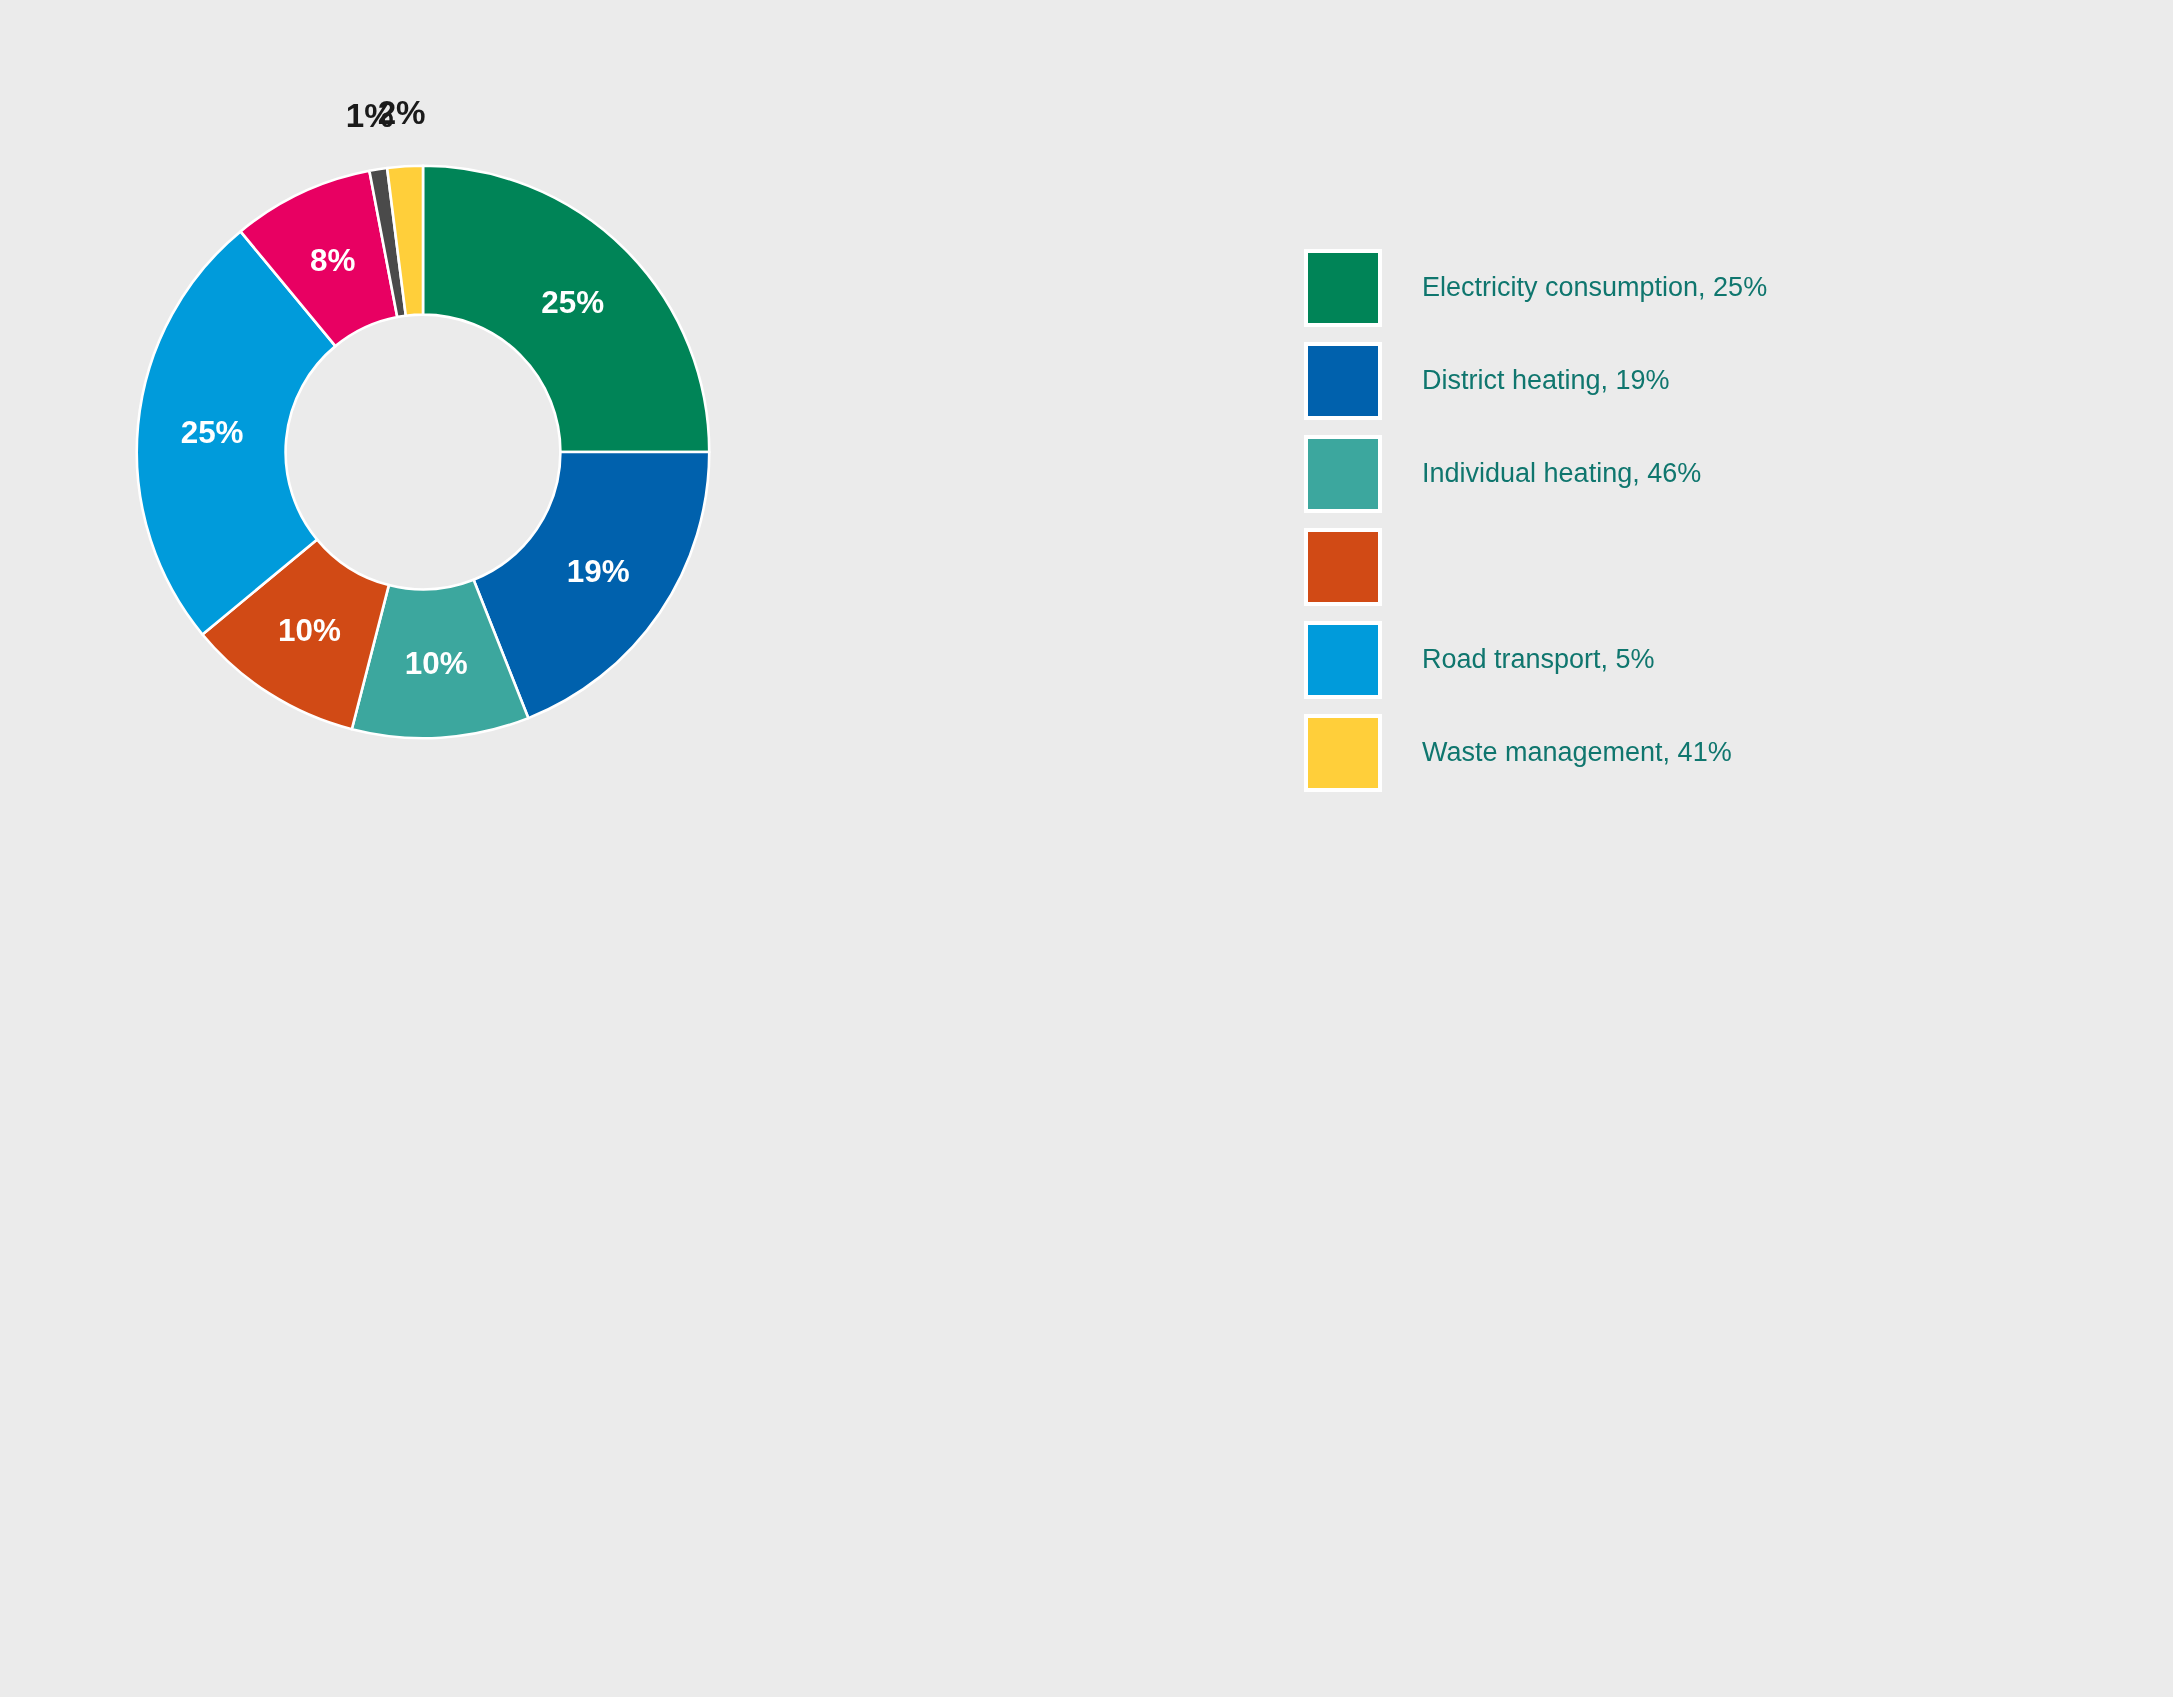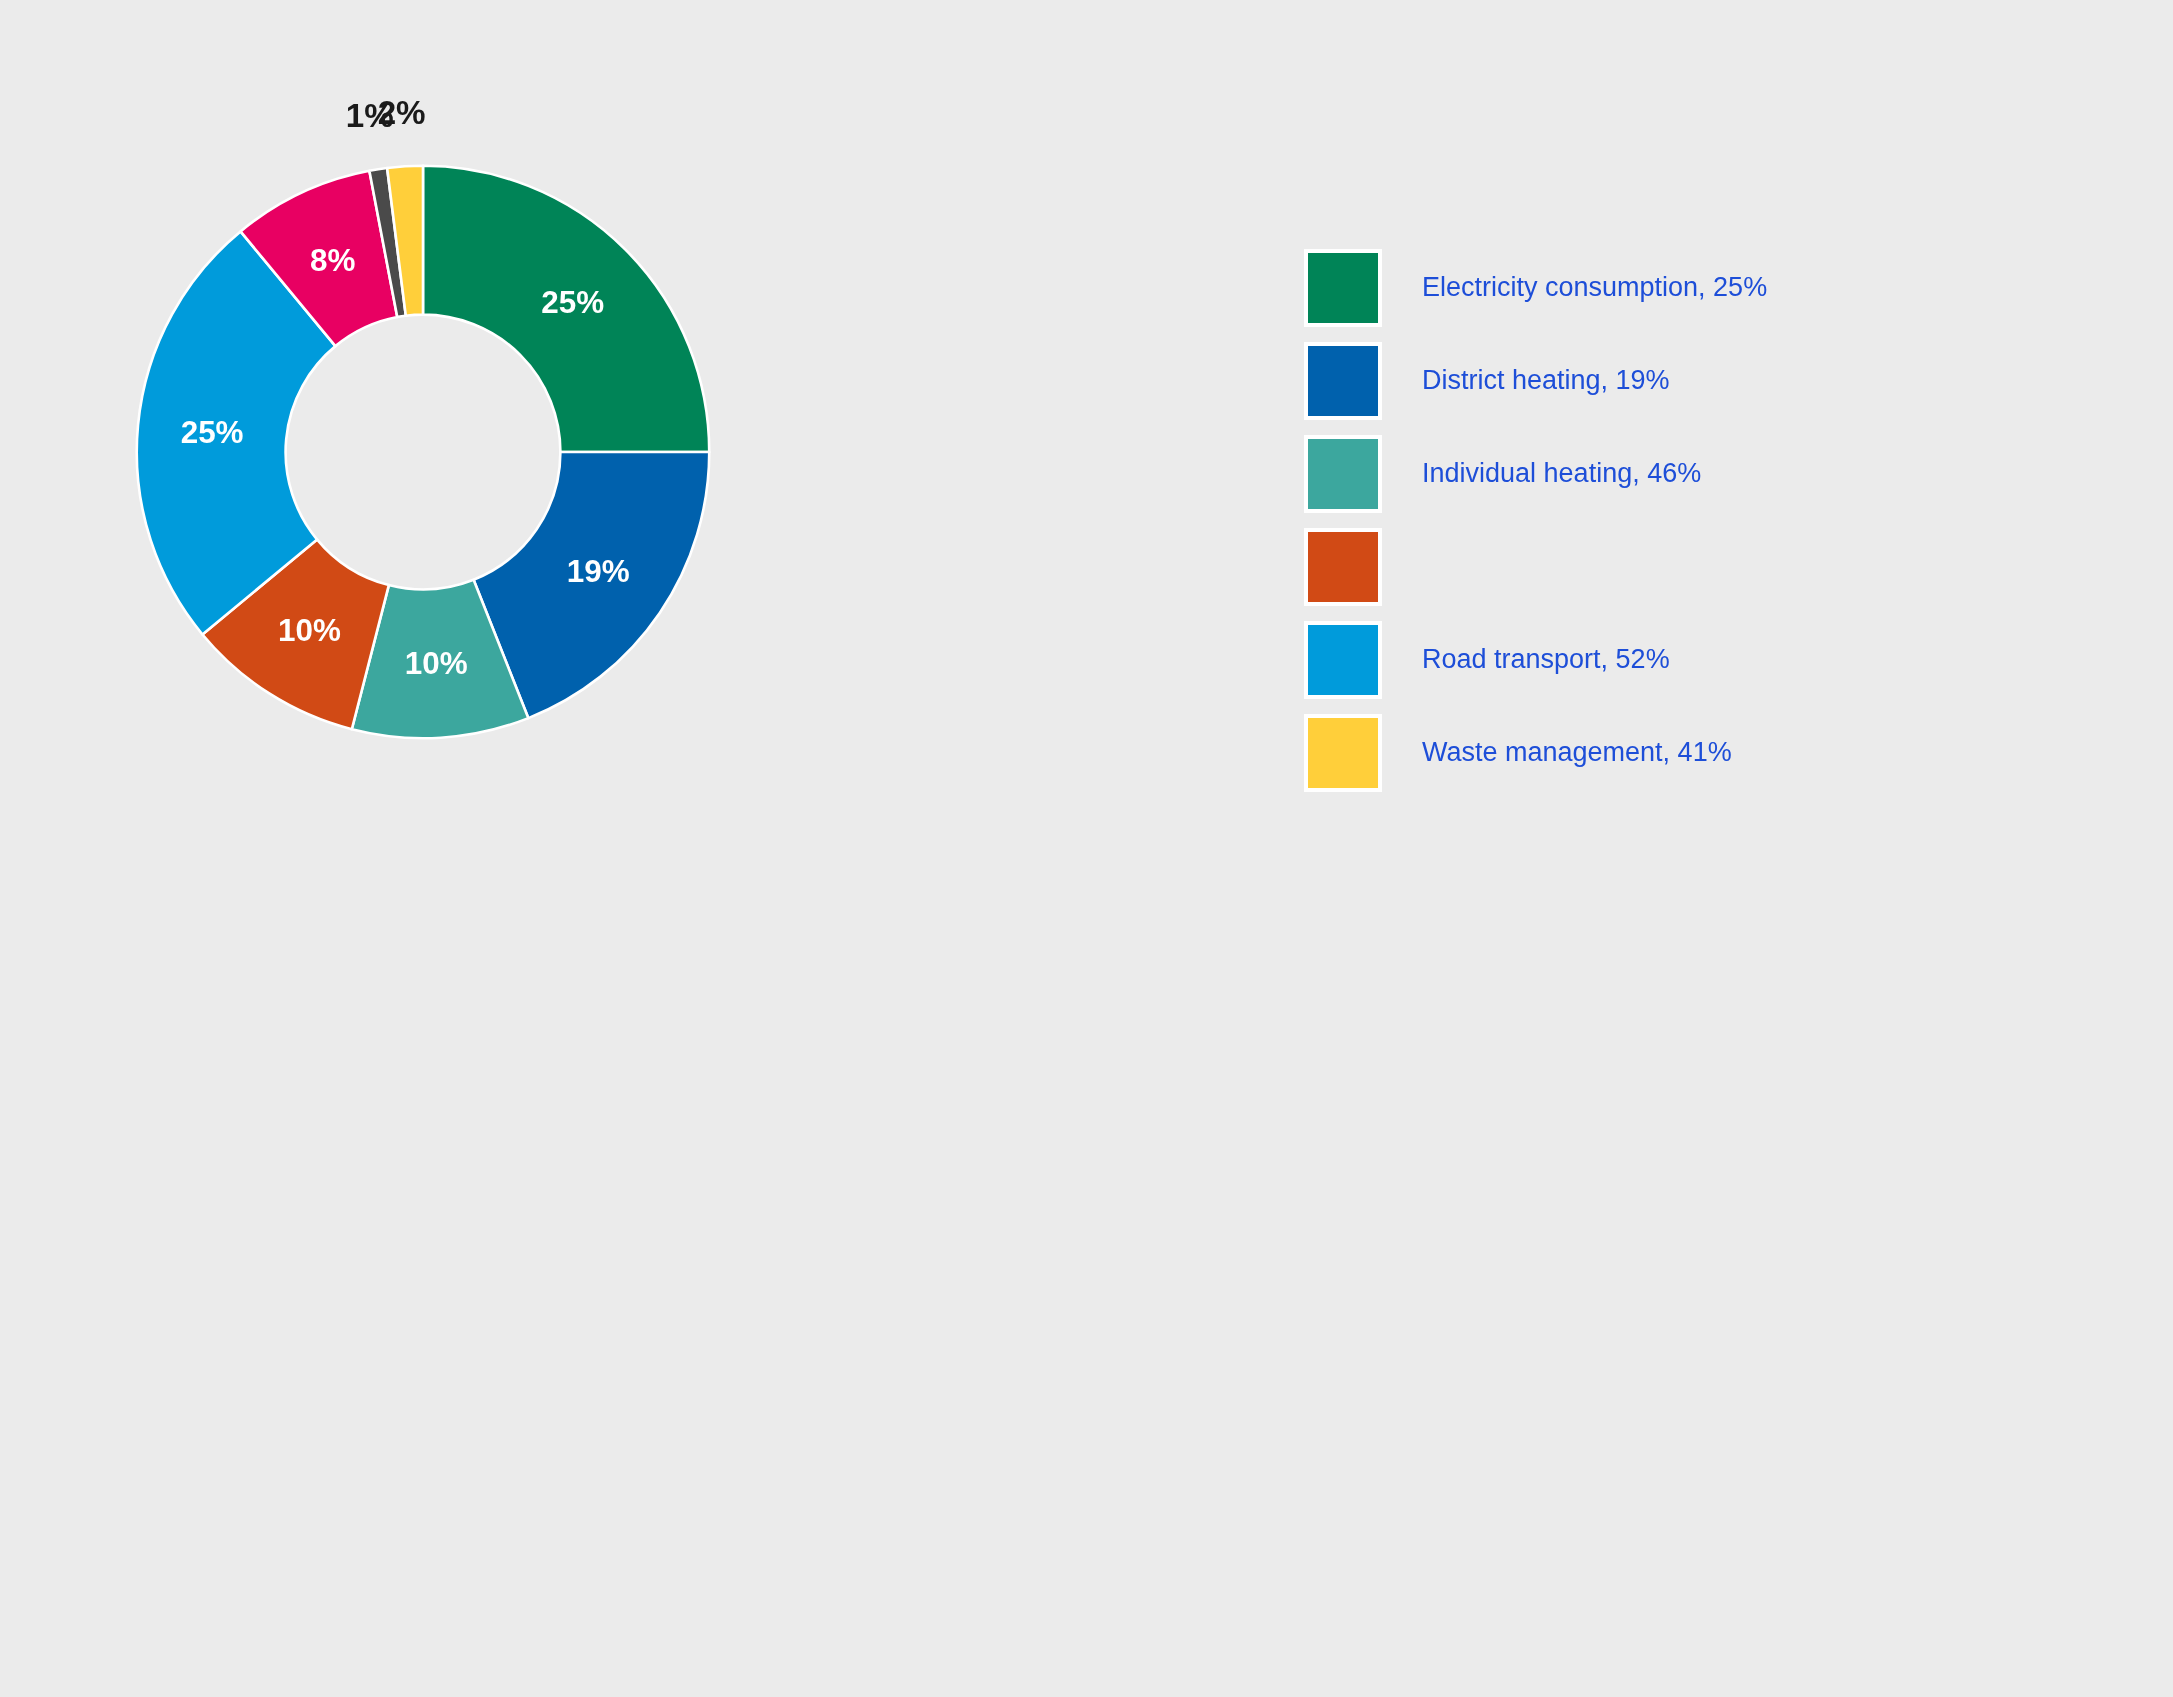--- a/index.html
+++ b/index.html
@@ -75,21 +75,21 @@
     height: 70px;
     flex: 0 0 70px;
     border: 4.4px solid #ffffff;
     box-sizing: content-box;
   }
   .legend-label {
     margin-left: 40px;
     font-family: "Liberation Sans", sans-serif;
     font-size: 27px;
     font-weight: normal;
-    color: #1d4ed8;
+    color: #0f766e;
     line-height: 1.27;
     white-space: pre-line;
   }
 </style>
 </head>
 <body>
 
 <div id="figure">
 
   <div id="donut-wrap">
@@ -128,21 +128,21 @@
       </div>
       <div class="legend-row">
         <span class="legend-swatch" style="background: rgb(60, 167, 158);"></span>
         <span class="legend-label">Individual heating, 46%</span>
       </div>
       <div class="legend-row">
         <span class="legend-swatch" style="background: rgb(209, 74, 21);"></span>
       </div>
       <div class="legend-row">
         <span class="legend-swatch" style="background: rgb(0, 155, 219);"></span>
-        <span class="legend-label">Road transport, 52%</span>
+        <span class="legend-label">Road transport, 5%</span>
       </div>
       <div class="legend-row">
         <span class="legend-swatch" style="background: rgb(255, 207, 58);"></span>
         <span class="legend-label">Waste management, 41%</span>
       </div>
     </div>
 
 </div>
 
 

